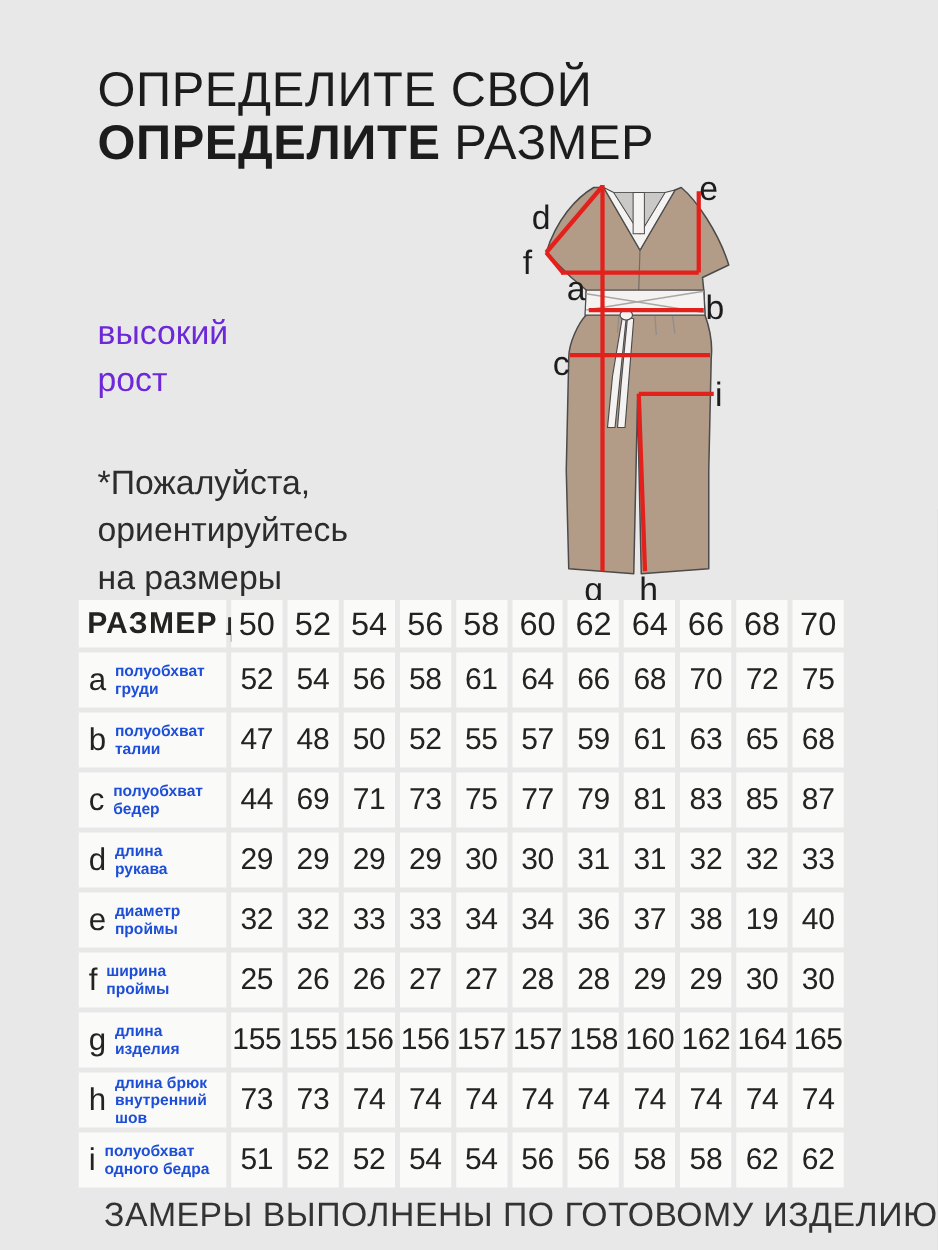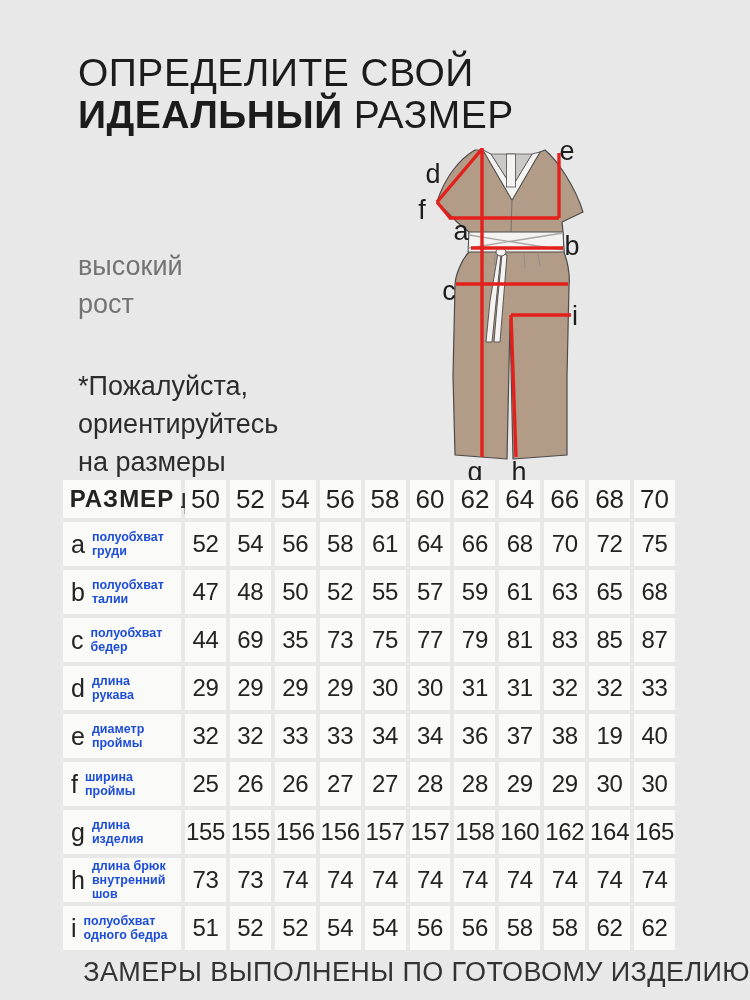--- a/index.html
+++ b/index.html
@@ -19,21 +19,21 @@
     font-size:39px;line-height:1.08;
     font-weight:400;color:#1c1c1c;
     letter-spacing:0.5px;
     margin:0;
   }
   .title .emph{font-weight:800;}
   .title .rest{margin-left:0.28em;}
   .height-note{
     position:absolute;left:78px;top:248px;
     font-size:27px;line-height:1.4;
-    color:#737373;white-space:pre-line;
+    color:#6d28d9;white-space:pre-line;
   }
   .table-note{
     position:absolute;left:78px;top:368px;
     font-size:27px;line-height:1.4;
     color:#2c2c2c;white-space:pre-line;
   }
   .diagram{
     position:absolute;left:405px;top:136px;
     width:250px;height:348px;
   }
@@ -74,21 +74,21 @@
     font-size:27px;font-weight:400;
     letter-spacing:0.4px;color:#333;
   }
 </style>
 </head>
 <body>
 
 <div class="page">
 
   <h1 class="title"><span>ОПРЕДЕЛИТЕ СВОЙ</span><br>
-    <span class="emph">ИДЕАЛЬНЫЙ</span><span class="rest">РАЗМЕР</span>
+    <span class="emph">ОПРЕДЕЛИТЕ</span><span class="rest">РАЗМЕР</span>
   </h1>
 
   <div class="height-note">высокий
 рост</div>
 
   <div class="table-note">*Пожалуйста,
 ориентируйтесь
 на размеры
 в таблице</div>
 
@@ -193,21 +193,21 @@
       <div class="cell val">63</div>
       <div class="cell val">65</div>
       <div class="cell val">68</div>
       <div class="cell rowlabel">
     <span class="letter">c</span>
     <span class="desc">полуобхват
 бедер</span>
   </div>
       <div class="cell val">44</div>
       <div class="cell val">69</div>
-      <div class="cell val">35</div>
+      <div class="cell val">71</div>
       <div class="cell val">73</div>
       <div class="cell val">75</div>
       <div class="cell val">77</div>
       <div class="cell val">79</div>
       <div class="cell val">81</div>
       <div class="cell val">83</div>
       <div class="cell val">85</div>
       <div class="cell val">87</div>
       <div class="cell rowlabel">
     <span class="letter">d</span>

